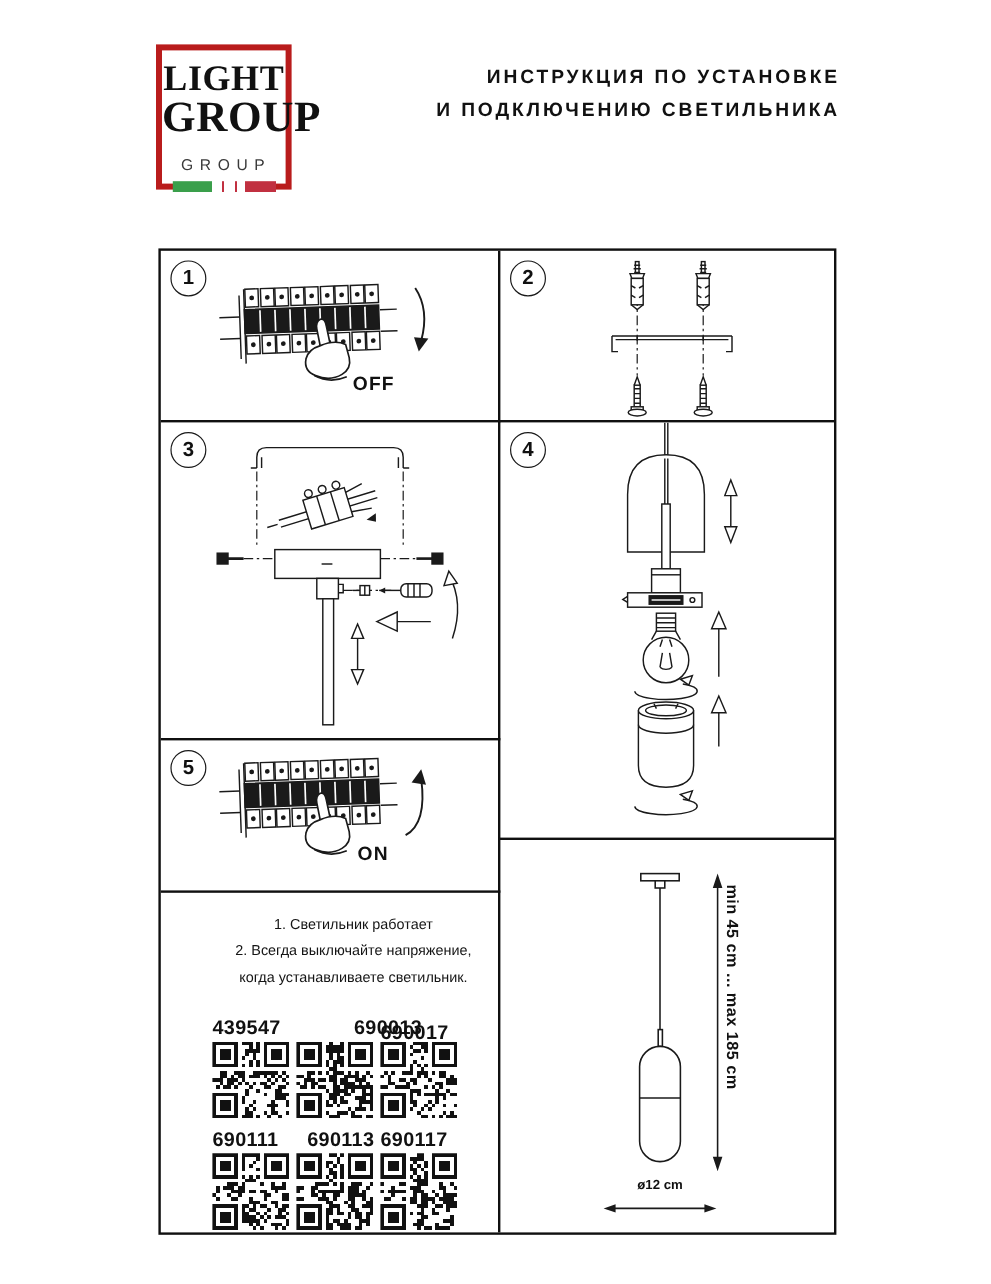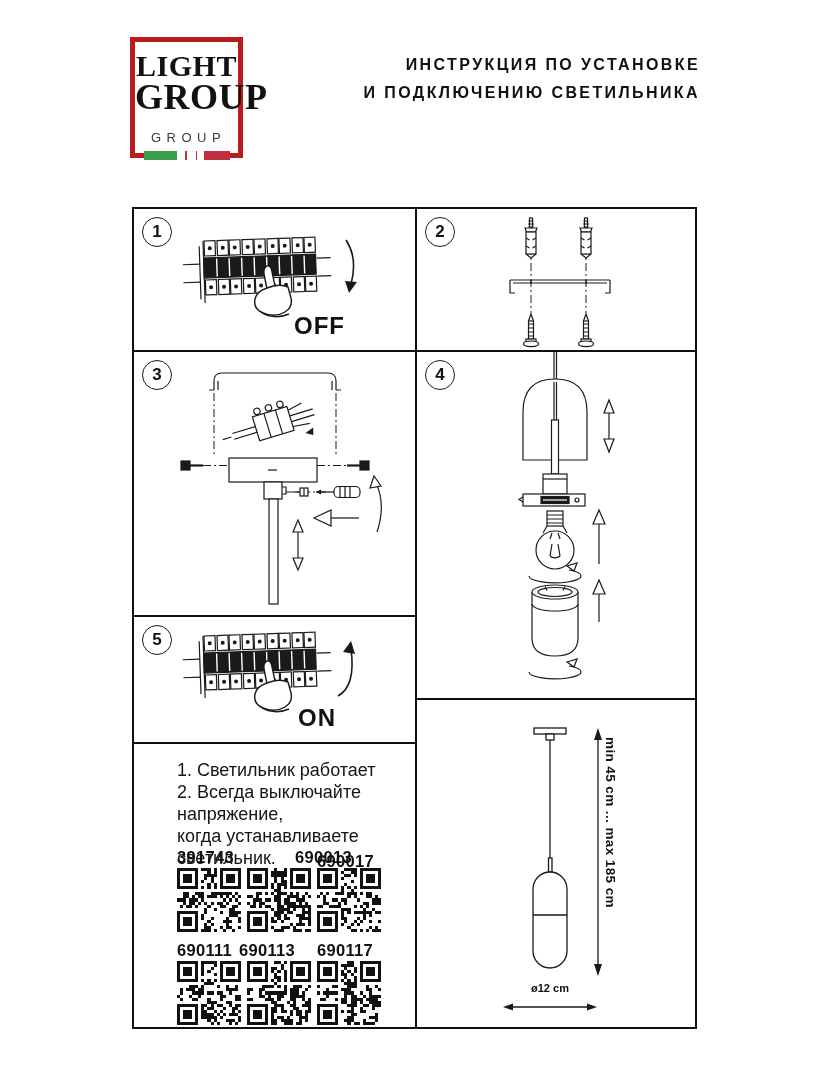--- a/index.html
+++ b/index.html
@@ -23,24 +23,24 @@
 
   
   .grid{position:absolute;left:132px;top:207px;width:565px;height:822px;
         border:2px solid #101010;box-sizing:border-box;}
   .vline{position:absolute;left:281px;top:0;width:2px;height:100%;background:#101010;}
   .hline{position:absolute;height:2px;background:#101010;}
   .cell{position:absolute;}
   .stepnum{position:absolute;left:8px;top:8px;width:30px;height:30px;border:1.7px solid #1a1a1a;
            border-radius:50%;box-sizing:border-box;display:flex;align-items:center;justify-content:center;
            font-size:17px;font-weight:700;background:#fff;}
-  .switch-label{position:absolute;font-size:24px;font-weight:600;letter-spacing:1px;}
+  .switch-label{position:absolute;font-size:16px;font-weight:600;letter-spacing:1px;}
 
   
-  .notes{position:absolute;left:43px;top:15px;width:235px;font-size:18px;line-height:22px;color:#151515;}
+  .notes{position:absolute;left:43px;top:15px;width:235px;font-size:12px;line-height:22px;color:#151515;text-align:center;}
   .qr-label{position:absolute;width:66px;font-size:16.5px;font-weight:700;letter-spacing:.3px;}
   .qr-code{position:absolute;width:64px;height:64px;}
 
   
   .dim-v{position:absolute;left:186px;top:37px;height:232px;display:flex;align-items:center;
          writing-mode:vertical-rl;font-size:13.5px;font-weight:600;letter-spacing:.4px;white-space:nowrap;}
   .dim-h{position:absolute;left:92px;top:282px;width:82px;text-align:center;font-size:11px;font-weight:700;}
   svg{display:block;}
 </style>
 </head>
@@ -365,21 +365,21 @@
     </svg>
     <div class="switch-label" style="left:164px;top:87px;">ON</div>
   </section>
 
   <section class="cell" style="left:0;top:535px;width:281px;height:287px;">
     <div class="notes">
       <div>1. Светильник работает</div>
       <div>2. Всегда выключайте напряжение,</div>
       <div>когда устанавливаете светильник.</div>
     </div>
-    <div class="qr-label" style="left:43px;top:104px;">391743</div>
+    <div class="qr-label" style="left:43px;top:104px;">439547</div>
     <div class="qr-label" style="left:113px;top:104px;padding-left:48px;">690013</div>
     <div class="qr-label" style="left:183px;top:108px;">690017</div>
     <div class="qr-code" style="left:43px;top:124px;">
         <svg viewBox="0 0 63 63" width="100%" height="100%" fill="#111" shape-rendering="crispEdges">
           <rect x="0" y="0" width="3" height="3"></rect>
           <rect x="3" y="0" width="3" height="3"></rect>
           <rect x="6" y="0" width="3" height="3"></rect>
           <rect x="9" y="0" width="3" height="3"></rect>
           <rect x="12" y="0" width="3" height="3"></rect>
           <rect x="15" y="0" width="3" height="3"></rect>
@@ -1031,21 +1031,21 @@
           <rect x="33" y="60" width="3" height="3"></rect>
           <rect x="36" y="60" width="3" height="3"></rect>
           <rect x="42" y="60" width="3" height="3"></rect>
           <rect x="48" y="60" width="3" height="3"></rect>
           <rect x="54" y="60" width="3" height="3"></rect>
           <rect x="57" y="60" width="3" height="3"></rect>
           <rect x="60" y="60" width="3" height="3"></rect>
         </svg>
       </div>
     <div class="qr-label" style="left:43px;top:197px;">690111</div>
-    <div class="qr-label" style="left:105px;top:197px;">690113</div>
+    <div class="qr-label" style="left:122px;top:197px;">690113</div>
     <div class="qr-label" style="left:183px;top:197px;">690117</div>
     <div class="qr-code" style="left:43px;top:217px;">
         <svg viewBox="0 0 63 63" width="100%" height="100%" fill="#111" shape-rendering="crispEdges">
           <rect x="0" y="0" width="3" height="3"></rect>
           <rect x="3" y="0" width="3" height="3"></rect>
           <rect x="6" y="0" width="3" height="3"></rect>
           <rect x="9" y="0" width="3" height="3"></rect>
           <rect x="12" y="0" width="3" height="3"></rect>
           <rect x="15" y="0" width="3" height="3"></rect>
           <rect x="18" y="0" width="3" height="3"></rect>

